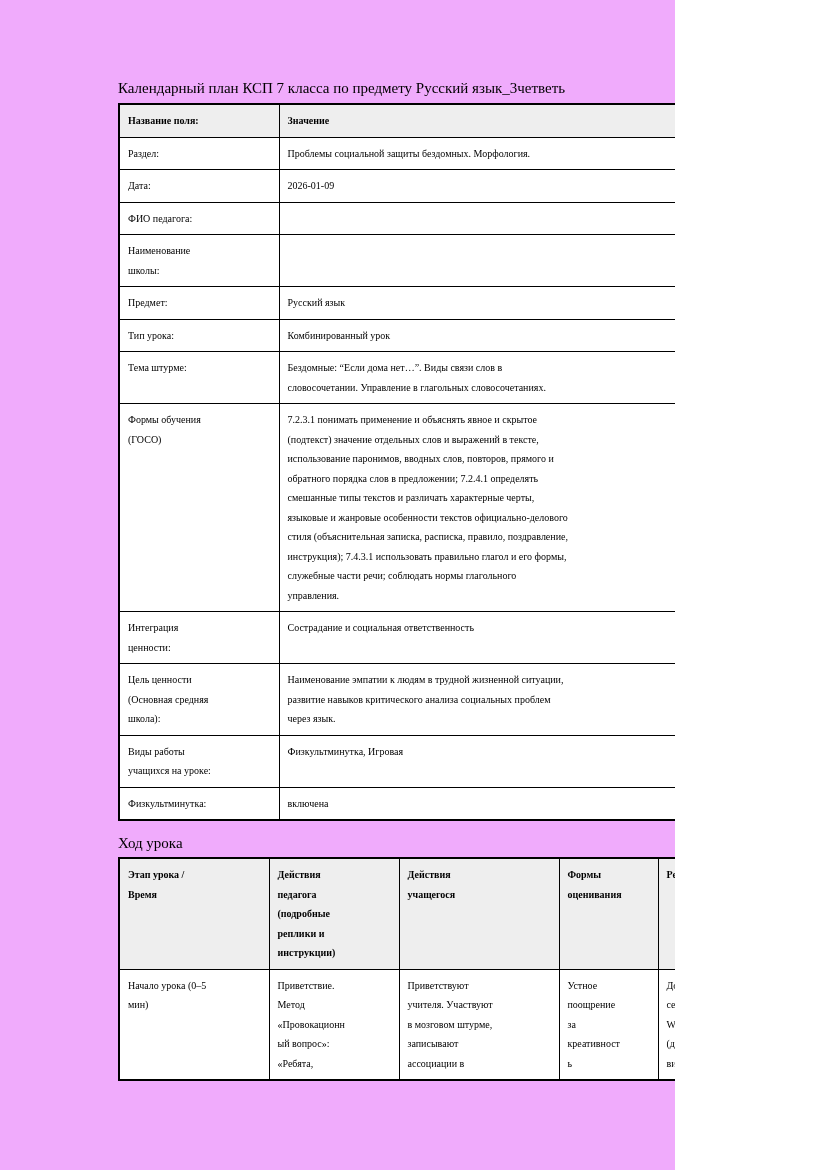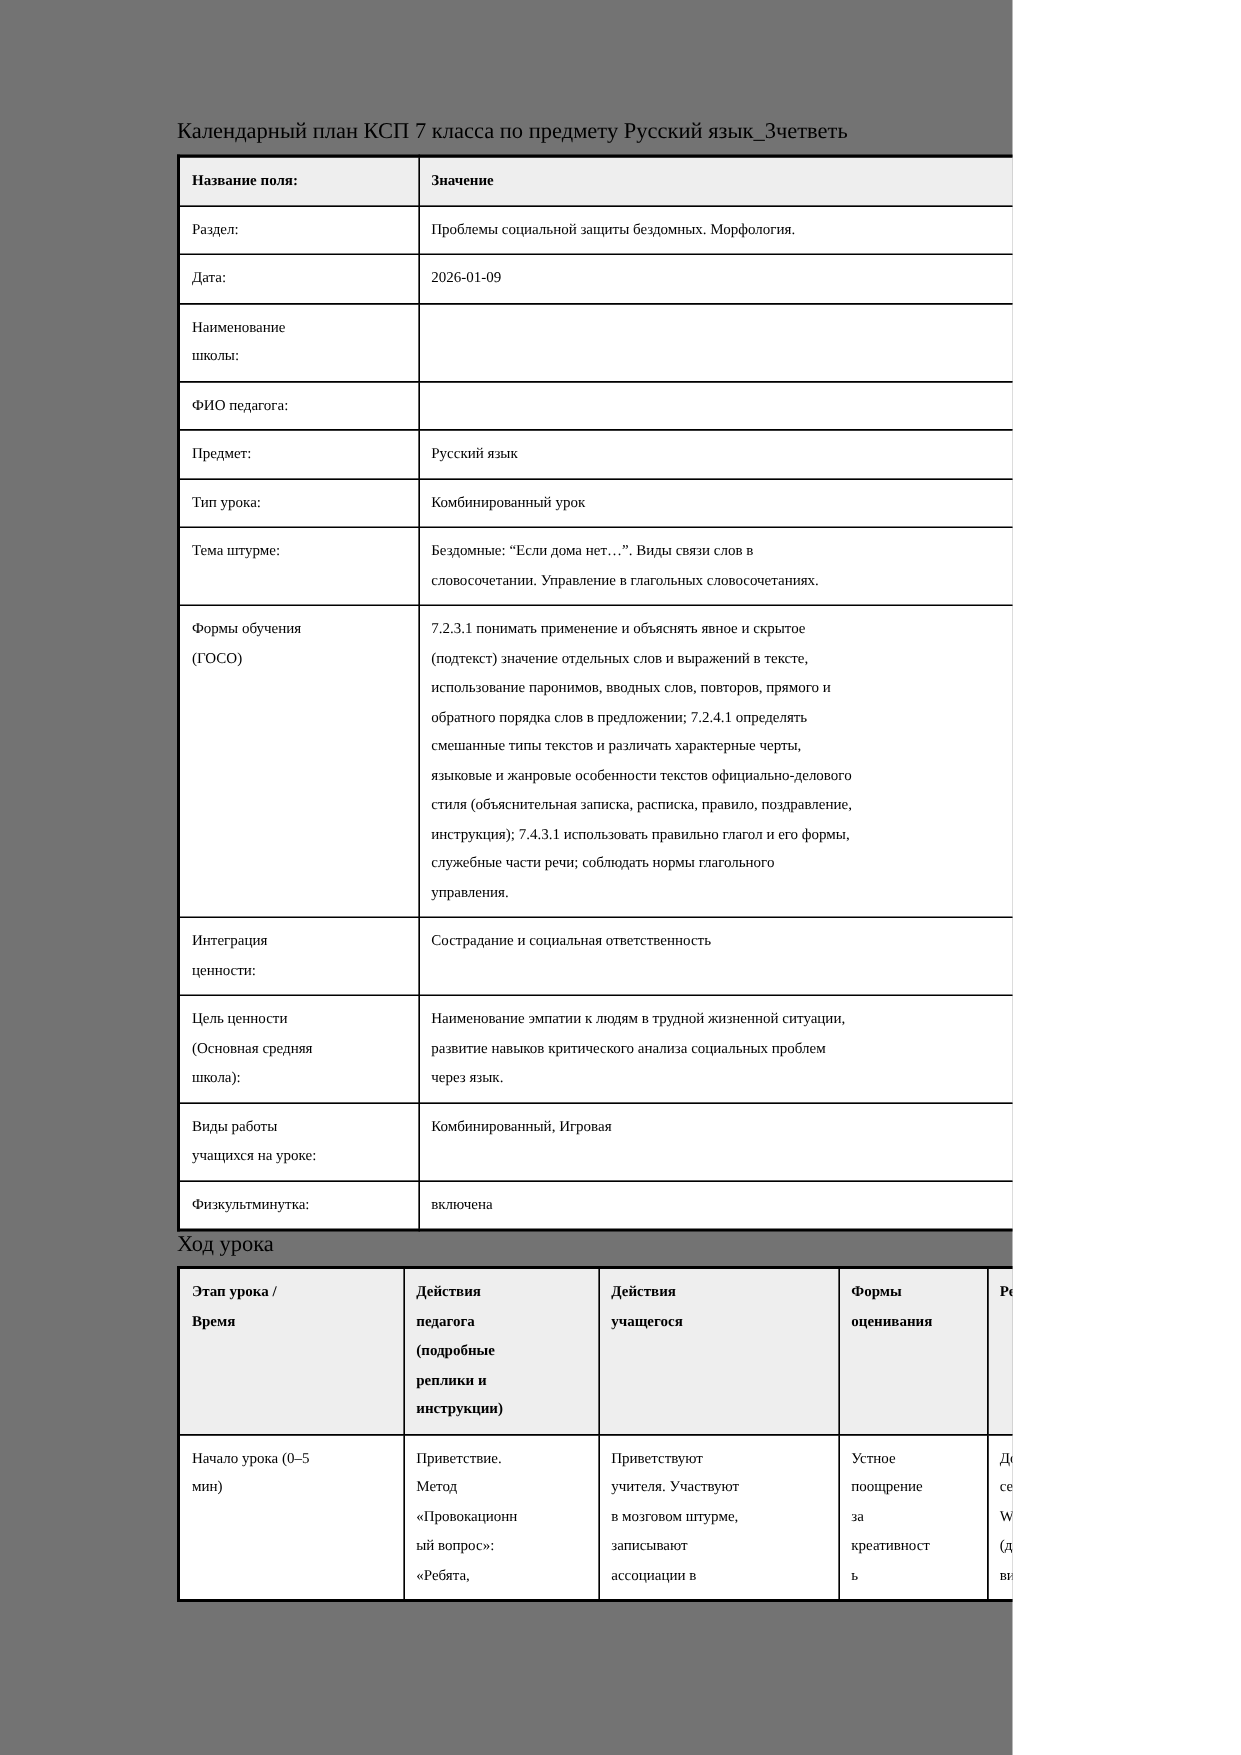--- a/index.html
+++ b/index.html
@@ -10,21 +10,21 @@
   body {
     width: 827px;
     height: 1170px;
     font-family: "Liberation Serif", "DejaVu Serif", serif;
     color: #000000;
   }
   .page {
     position: relative;
     width: 675px;
     height: 1170px;
-    background: #737373;
+    background: #f0abfc;
     overflow: hidden;
   }
   .content {
     position: absolute;
     left: 118px;
     top: 79px;
     width: 652px;
   }
   .doc-title {
     font-size: 15px;
@@ -55,21 +55,21 @@
     background: #eeeeee;
   }
   td {
     font-weight: normal;
     background: #ffffff;
   }
   .section-heading {
     font-size: 15px;
     line-height: 19px;
     font-weight: normal;
-    margin: 0 0 4px 0;
+    margin: 13px 0 4px 0;
   }
   
   .fields-table col.c-label { width: 160px; }
   .fields-table col.c-value { width: 492px; }
   
   .lesson-table col.c0 { width: 150px; }
   .lesson-table col.c1 { width: 130px; }
   .lesson-table col.c2 { width: 160px; }
   .lesson-table col.c3 { width: 99px; }
   .lesson-table col.c4 { width: 113px; }
@@ -94,26 +94,26 @@
         </tr>
         <tr>
           <td>Раздел:</td>
           <td>Проблемы социальной защиты бездомных. Морфология.</td>
         </tr>
         <tr>
           <td>Дата:</td>
           <td>2026-01-09</td>
         </tr>
         <tr>
+          <td>ФИО педагога:</td>
+          <td></td>
+        </tr>
+        <tr>
           <td>Наименование
 школы:</td>
-          <td></td>
-        </tr>
-        <tr>
-          <td>ФИО педагога:</td>
           <td></td>
         </tr>
         <tr>
           <td>Предмет:</td>
           <td>Русский язык</td>
         </tr>
         <tr>
           <td>Тип урока:</td>
           <td>Комбинированный урок</td>
         </tr>
@@ -145,21 +145,21 @@
           <td>Цель ценности
 (Основная средняя
 школа):</td>
           <td>Наименование эмпатии к людям в трудной жизненной ситуации,
 развитие навыков критического анализа социальных проблем
 через язык.</td>
         </tr>
         <tr>
           <td>Виды работы
 учащихся на уроке:</td>
-          <td>Комбинированный, Игровая</td>
+          <td>Физкультминутка, Игровая</td>
         </tr>
         <tr>
           <td>Физкультминутка:</td>
           <td>включена</td>
         </tr>
       </tbody>
     </table>
 
     <p class="section-heading">Ход урока</p>
 

